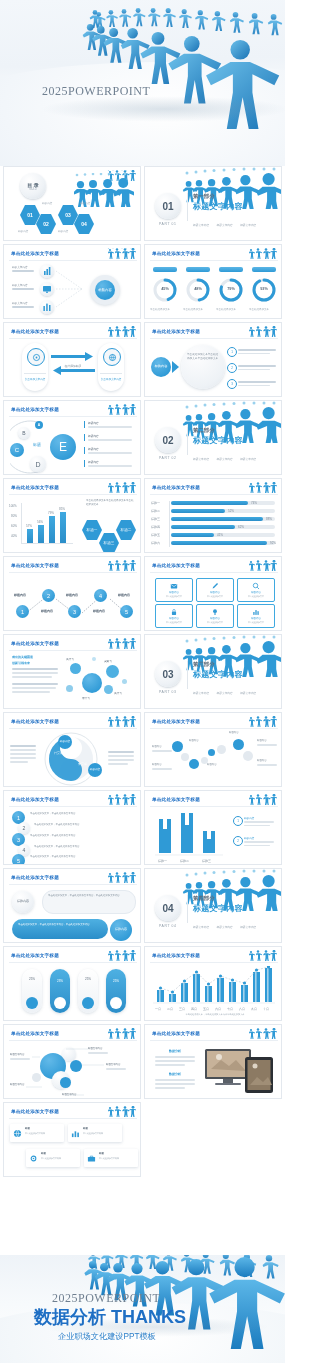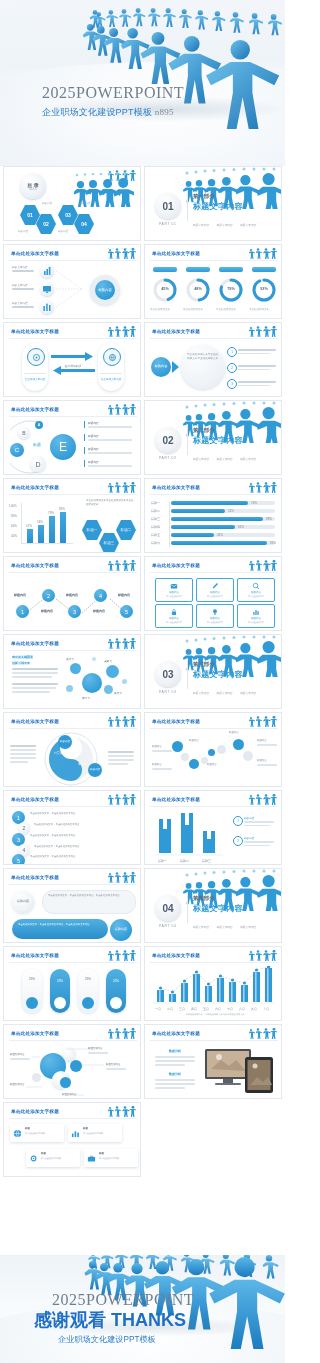--- a/index.html
+++ b/index.html
@@ -8,21 +8,21 @@
 
   
   .hero{position:relative;width:285px;height:166px;overflow:hidden;
         background:linear-gradient(178deg,#f3f7fb 0%,#eef3f8 38%,#fbfcfd 62%,#ffffff 100%);}
   .hero-floor{position:absolute;left:-40px;top:62px;width:400px;height:150px;border-radius:50%/38px;
         background:radial-gradient(ellipse at 50% 30%,#ffffff 0%,#f2f6fa 55%,#e7eef5 100%);}
   .hero-shadow{position:absolute;left:40px;top:96px;width:250px;height:26px;border-radius:50%;
         background:radial-gradient(ellipse,rgba(120,150,175,.28),rgba(120,150,175,0) 70%);}
   .hero svg{position:absolute;left:0;top:0;}
   .hero-text{position:absolute;left:34px;top:84px;z-index:6;}
-  .eyebrow{font-family:"Liberation Serif","DejaVu Serif",serif;font-size:16px;letter-spacing:.5px;
+  .eyebrow{font-family:"Liberation Serif","DejaVu Serif",serif;font-size:12px;letter-spacing:.5px;
         color:#6f7f90;margin:0 0 2px 8px;}
   .maintitle{font-size:21.5px;font-weight:bold;color:#1f6fc4;letter-spacing:-.5px;line-height:1;margin:0;
         text-shadow:0 1px 0 rgba(255,255,255,.9);}
   .subtitle{font-size:9px;color:#2b7fc9;margin:4px 0 0 8px;letter-spacing:.2px;}
   .subtitle .code{color:#7d8b99;font-family:"Liberation Serif",serif;}
 
   
   .grid{position:absolute;left:0;top:166px;width:285px;}
   .row{display:flex;gap:3px;padding:0 3px 3px 3px;}
   .slide{position:relative;width:138px;height:75px;background:#fff;border:1px solid #e3e8ee;
@@ -180,24 +180,20 @@
               <path d="M2 18h16l24 11-4 8-18-9v15l5 30h-8l-5-26-5 26h-8l5-30V28l-18 9-4-8z"></path>
             </g>
         </g>
       </g>
     </svg>
 
     <div class="hero-shadow"></div>
 
     <div class="hero-text">
       <p class="eyebrow">2025POWERPOINT</p>
-      <p class="subtitle">
-        <span>企业职场文化建设PPT模板</span>
-        <span class="code">n895</span>
-      </p>
     </div>
   </div>
 
   <div class="grid">
 
     <div class="row">
       <div class="slide">
         <div style="position:absolute;left:16px;top:6px;width:26px;height:26px;border-radius:50%;
              background:radial-gradient(circle at 35% 28%,#fff,#eef2f6 60%,#d9e1e8);
              box-shadow:0 1px 2px rgba(130,150,170,.4);display:flex;flex-direction:column;
@@ -1476,18 +1472,18 @@
           <g transform="translate(232,2) scale(1.26)">
               <circle cx="10" cy="8" r="8"></circle>
               <path d="M2 18h16l24 11-4 8-18-9v15l5 30h-8l-5-26-5 26h-8l5-30V28l-18 9-4-8z"></path>
             </g>
         </g>
       </g>
     </svg>
     <div style="position:absolute;left:40px;top:62px;width:230px;height:20px;border-radius:50%;background:radial-gradient(ellipse,rgba(120,150,175,.22),rgba(120,150,175,0) 70%);"></div>
     <div class="close-text">
       <p class="eyebrow">2025POWERPOINT</p>
-      <p class="close-title">感谢观看 THANKS</p>
+      <p class="close-title">数据分析 THANKS</p>
       <p class="close-sub">企业职场文化建设PPT模板</p>
     </div>
   </div>
 
 </div>
 
 </body></html>

